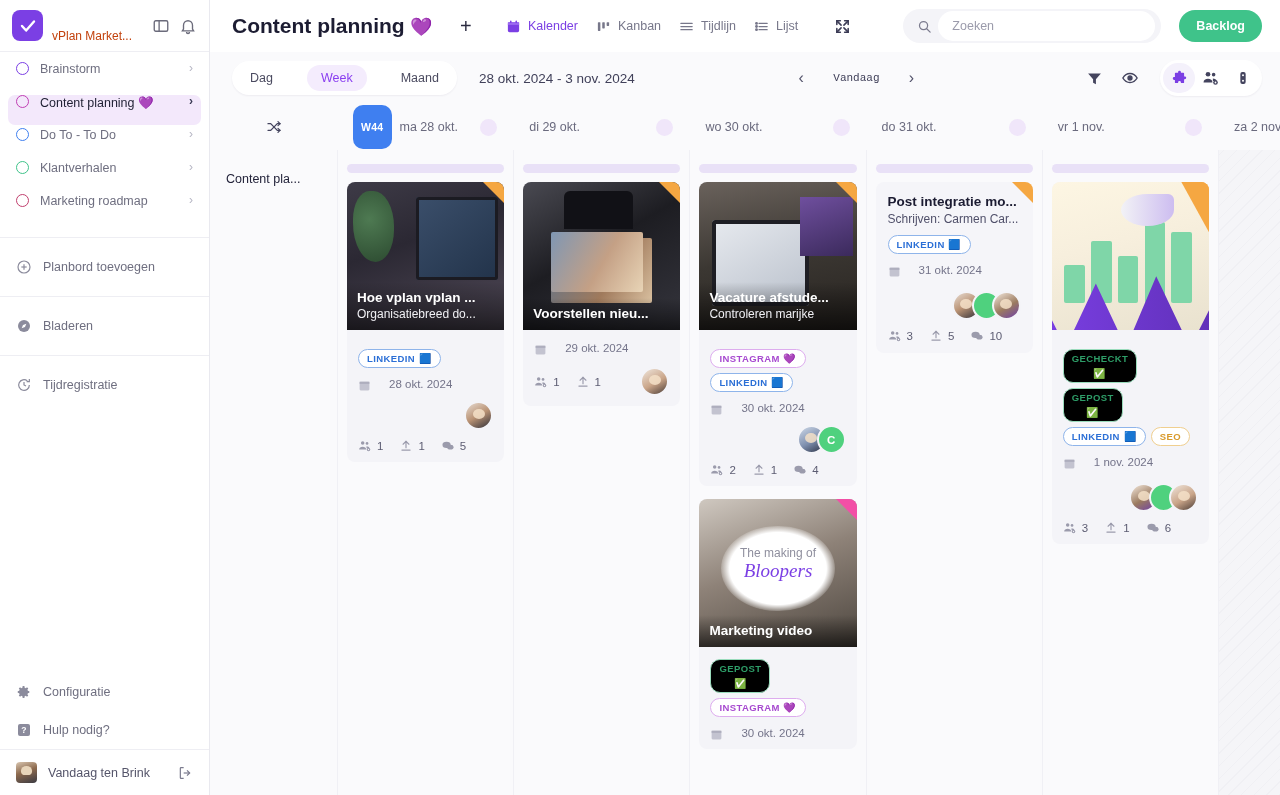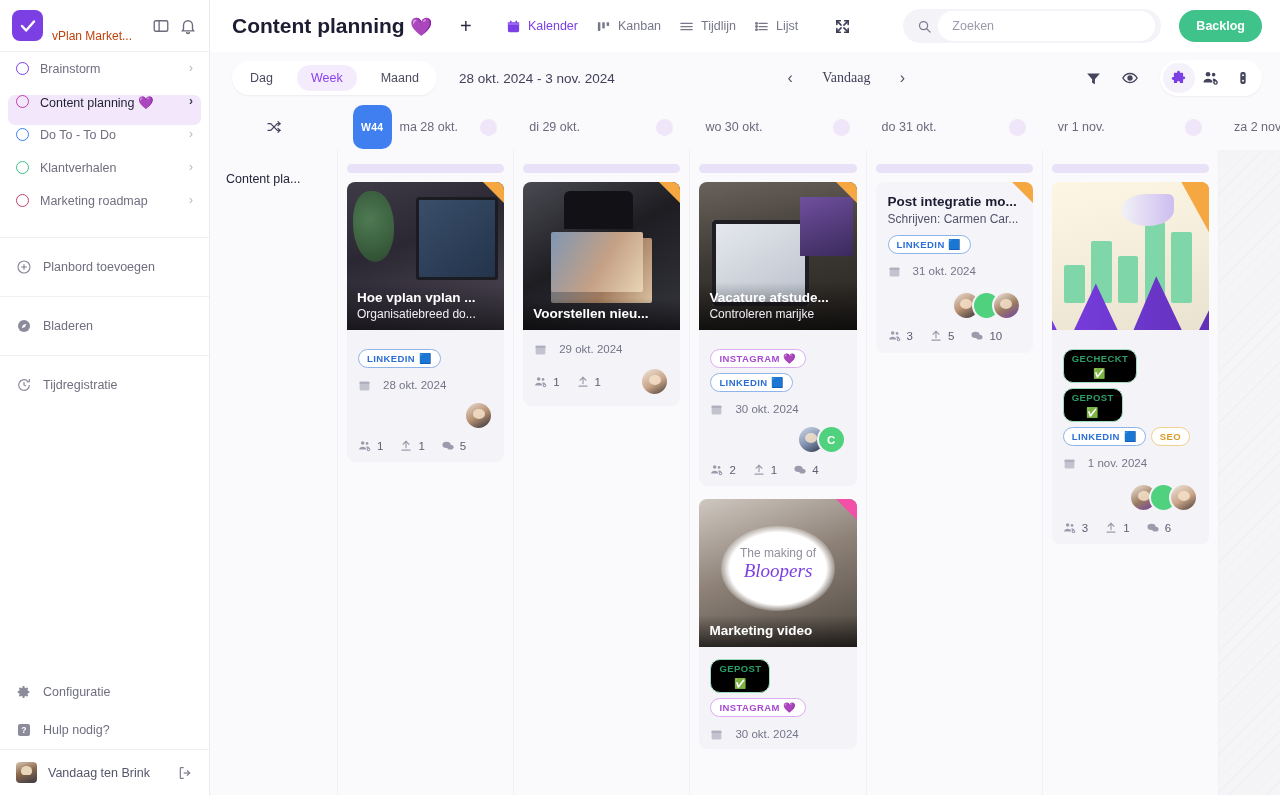--- a/index.html
+++ b/index.html
@@ -126,37 +126,37 @@
     font-size: 12.5px; font-weight: bold; border: none;
     padding: 9px 17px; border-radius: 17px; cursor: pointer;
     font-family: inherit; white-space: nowrap;
   }
 
   
   .toolbar { height: 52px; display: flex; align-items: center; padding: 0 18px 0 22px;
              background: #fafafc; }
   .seg {
     background: #fff; border-radius: 19px; padding: 4px;
-    display: flex; gap: 10px; box-shadow: 0 1px 2px rgba(30,20,60,.06);
+    display: flex; gap: 20px; box-shadow: 0 1px 2px rgba(30,20,60,.06);
   }
   .seg-b {
     font-size: 12.5px; color: #4b4b60; padding: 6px 14px;
     border-radius: 15px; cursor: pointer; background: transparent;
     border: none; font-family: inherit; white-space: nowrap;
   }
   .seg-b.active { background: #f4ecfd; color: #8a3ff0; }
   .range { font-size: 13.5px; color: #41415a; margin-left: 22px; white-space: nowrap; }
   .nav-group { display: flex; align-items: center; gap: 6px; margin-left: auto; }
   .nav-ic {
     width: 28px; height: 28px; display: flex; align-items: center; justify-content: center;
     color: #54546c; font-size: 16px; cursor: pointer;
   }
   .today-b {
-    font-size: 14px; color: #41415a; padding: 6px 12px; border: none;
-    background: transparent; cursor: pointer; font-family: Liberation Serif, serif;
+    font-size: 11px; color: #41415a; padding: 6px 12px; border: none;
+    background: transparent; cursor: pointer; font-family: Liberation Mono, monospace;
   }
   .tb-right { display: flex; align-items: center; gap: 4px; margin-left: auto; }
   .tb-ic {
     width: 32px; height: 32px; display: flex; align-items: center; justify-content: center;
     color: #44445e; cursor: pointer;
   }
   .pill-group {
     display: flex; background: #fff; border-radius: 18px; padding: 3px;
     margin-left: 10px; box-shadow: 0 1px 2px rgba(30,20,60,.06);
   }
@@ -232,21 +232,21 @@
     font-size: 9.5px; font-weight: bold; letter-spacing: .4px;
     padding: 3px 8px; border-radius: 10px; border: 1px solid;
     display: inline-flex; align-items: center; gap: 4px; white-space: nowrap;
   }
   .tag .em { font-size: 10px; }
   .tag.linkedin { color: #2b6fd6; border-color: #8eb4ea; background: #fff; }
   .tag.instagram { color: #a74ad0; border-color: #ddacee; background: #fff; }
   .tag.green { color: #2e9e68; border-color: #9adcbc; background: #000000; flex-direction: column; }
   .tag.seo { color: #d99a2b; border-color: #f0cf8f; background: #fff; }
 
-  .dline { display: flex; align-items: center; gap: 12px; margin-top: 10px; }
+  .dline { display: flex; gap: 18px; margin-top: 10px; }
   .dline .ci { width: 13px; height: 13px; flex: 0 0 13px; }
   .dline .dt { font-size: 11.5px; color: #74748a; }
 
   .avas { display: flex; justify-content: flex-end; margin-top: 10px; height: 30px; }
   .av {
     width: 29px; height: 29px; border-radius: 50%;
     border: 2px solid #f4f4f8; margin-left: -9px; overflow: hidden;
     position: relative; background: #ddd;
   }
   .av:first-child { margin-left: 0; }

